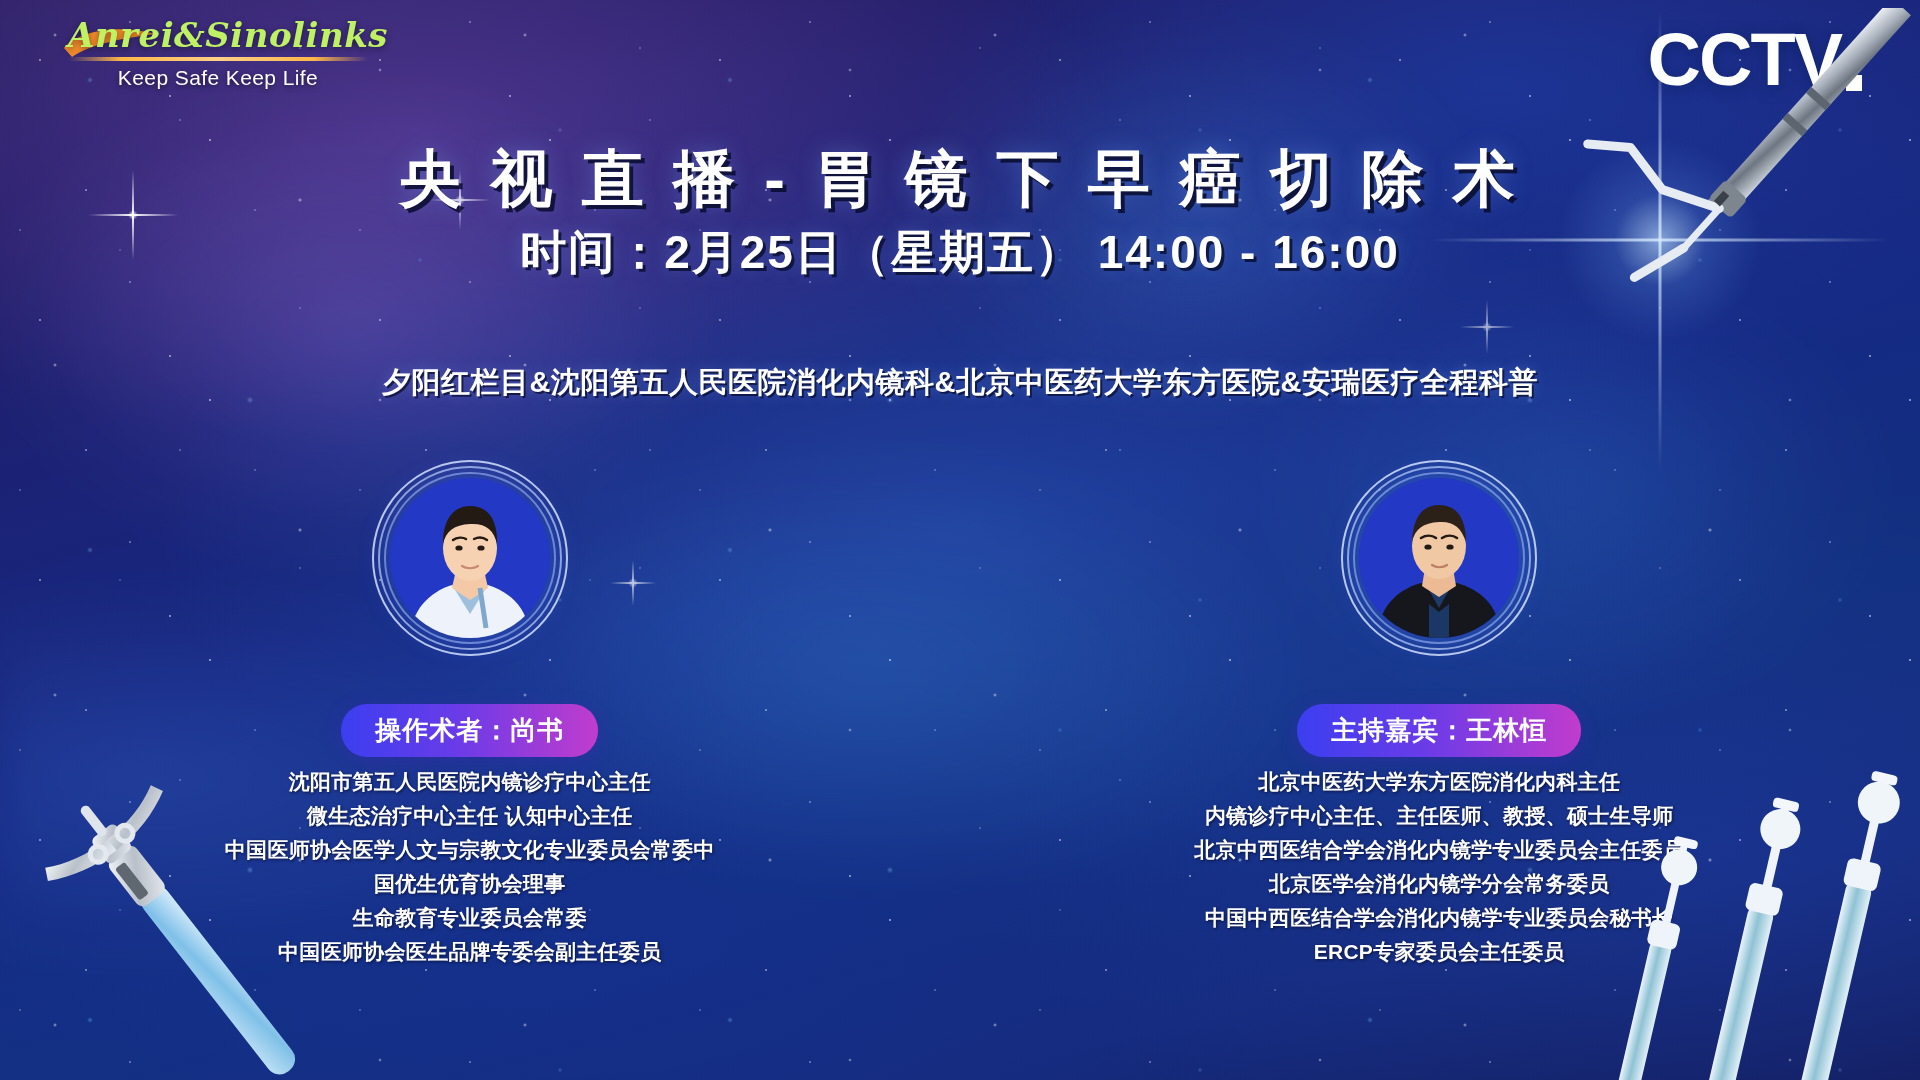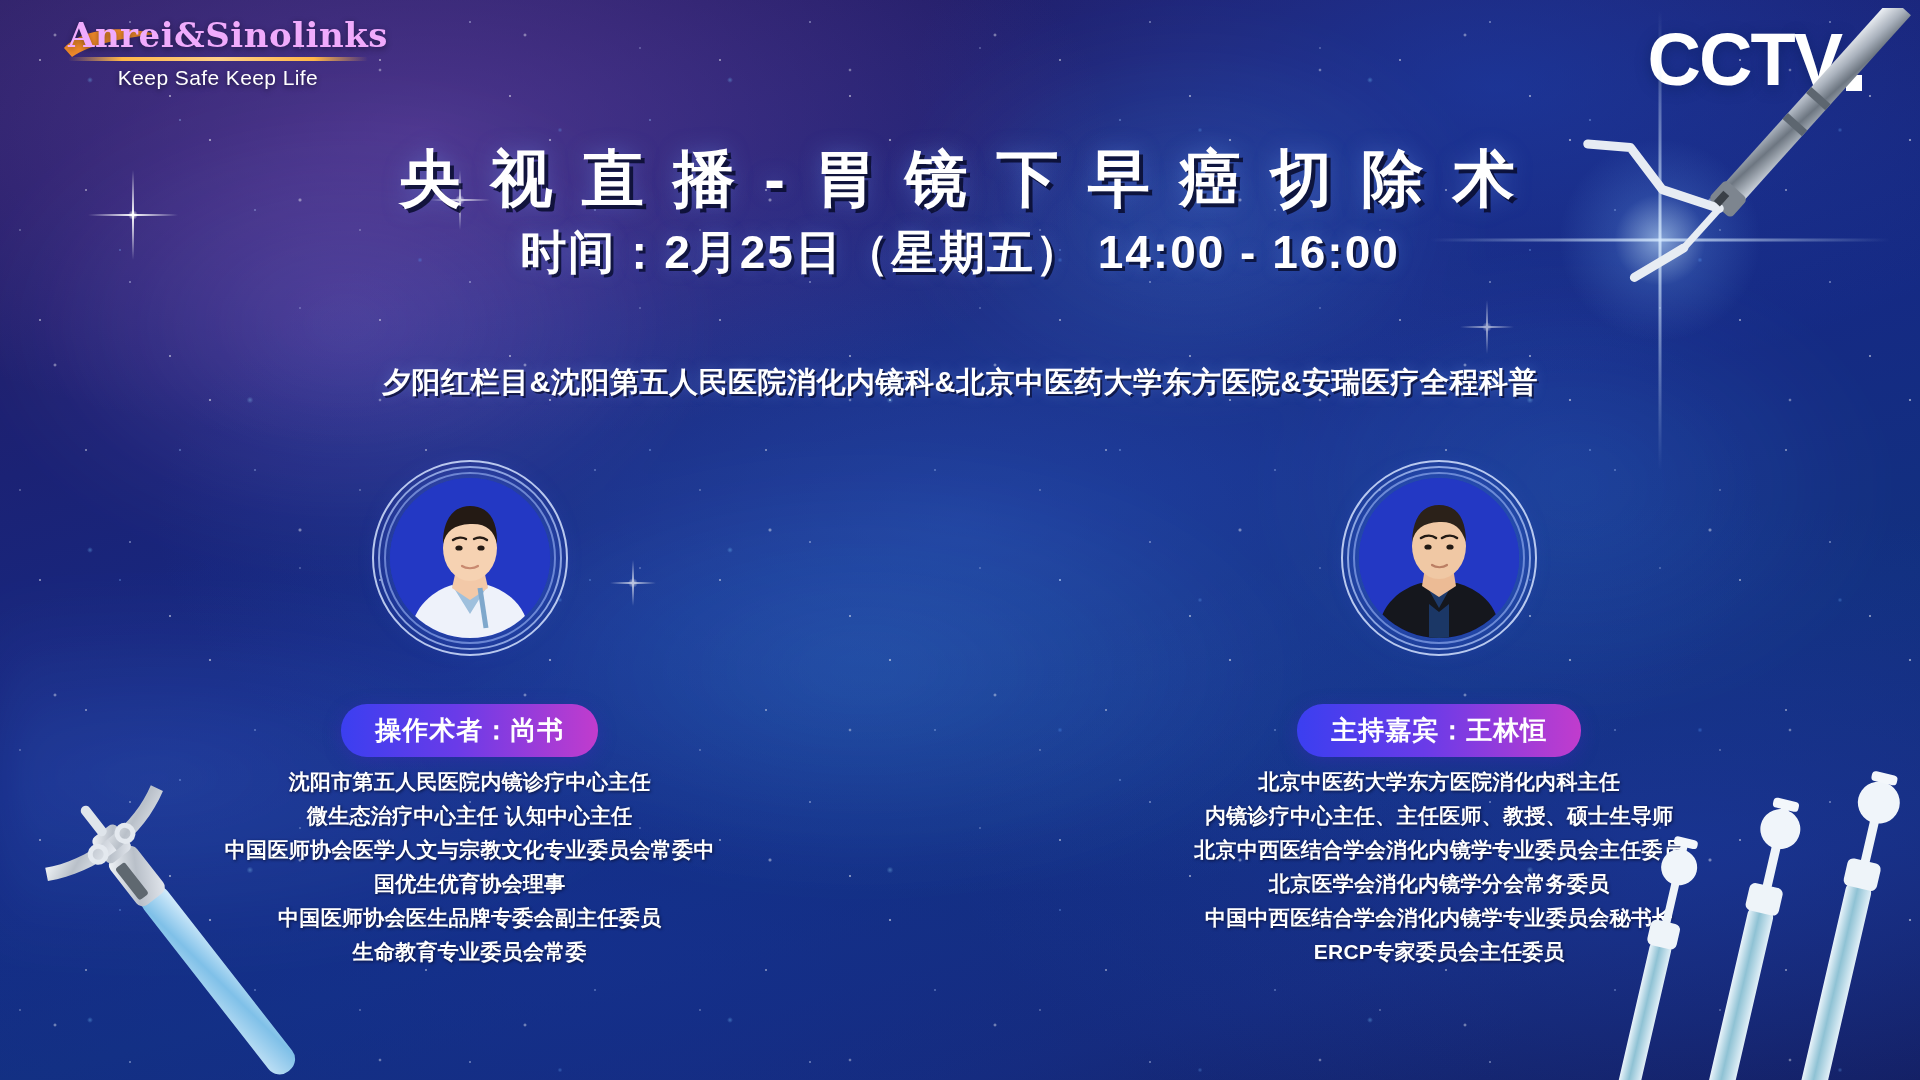--- a/index.html
+++ b/index.html
@@ -76,21 +76,21 @@
   .sparkle::after  { height:2px; width:100%;  background:linear-gradient(90deg,rgba(255,255,255,0),#fff 50%,rgba(255,255,255,0)); }
   .sparkle i {
     position:absolute; left:50%; top:50%; width:10px; height:10px; transform:translate(-50%,-50%);
     border-radius:50%; background:radial-gradient(circle,#fff,rgba(255,255,255,0) 70%);
   }
 
   
   .brand { position:absolute; left:68px; top:18px; width:300px; }
   .brand-word {
     font-family:"DejaVu Serif",serif;
-    font-weight:bold; color:#f0abfc;
+    font-style:italic; font-weight:bold; color:#bef264;
     font-size:34px; letter-spacing:.5px; line-height:1.05;
     text-shadow:0 2px 6px rgba(0,0,0,.45);
     position:relative; z-index:2; white-space:nowrap;
   }
   .brand-swoosh {
     position:absolute; left:-6px; top:8px; width:96px; height:34px; z-index:1;
   }
   .brand-rule {
     margin-top:3px; height:4px; width:300px;
     background:linear-gradient(90deg,rgba(255,160,40,0) 0%,#ffb648 18%,#ffd089 50%,#ffb648 82%,rgba(255,160,40,0) 100%);
@@ -246,22 +246,22 @@
             <path d="M90 110 L96 150" stroke="#7fa8cc" stroke-width="5" fill="none"></path>
           </svg>
         </div>
       </div>
       <div class="badge">操作术者：尚书</div>
       <div class="creds">
         <div>沈阳市第五人民医院内镜诊疗中心主任</div>
         <div>微生态治疗中心主任  认知中心主任</div>
         <div>中国医师协会医学人文与宗教文化专业委员会常委中</div>
         <div>国优生优育协会理事</div>
+        <div>生命教育专业委员会常委</div>
         <div>中国医师协会医生品牌专委会副主任委员</div>
-        <div>生命教育专业委员会常委</div>
       </div>
     </div>
 
     <div class="person right">
       <div class="avatar-wrap">
         <div class="ring r1"></div>
         <div class="ring r2"></div>
         <div class="ring r3"></div>
         <div class="avatar">
           <svg viewBox="0 0 160 160">

